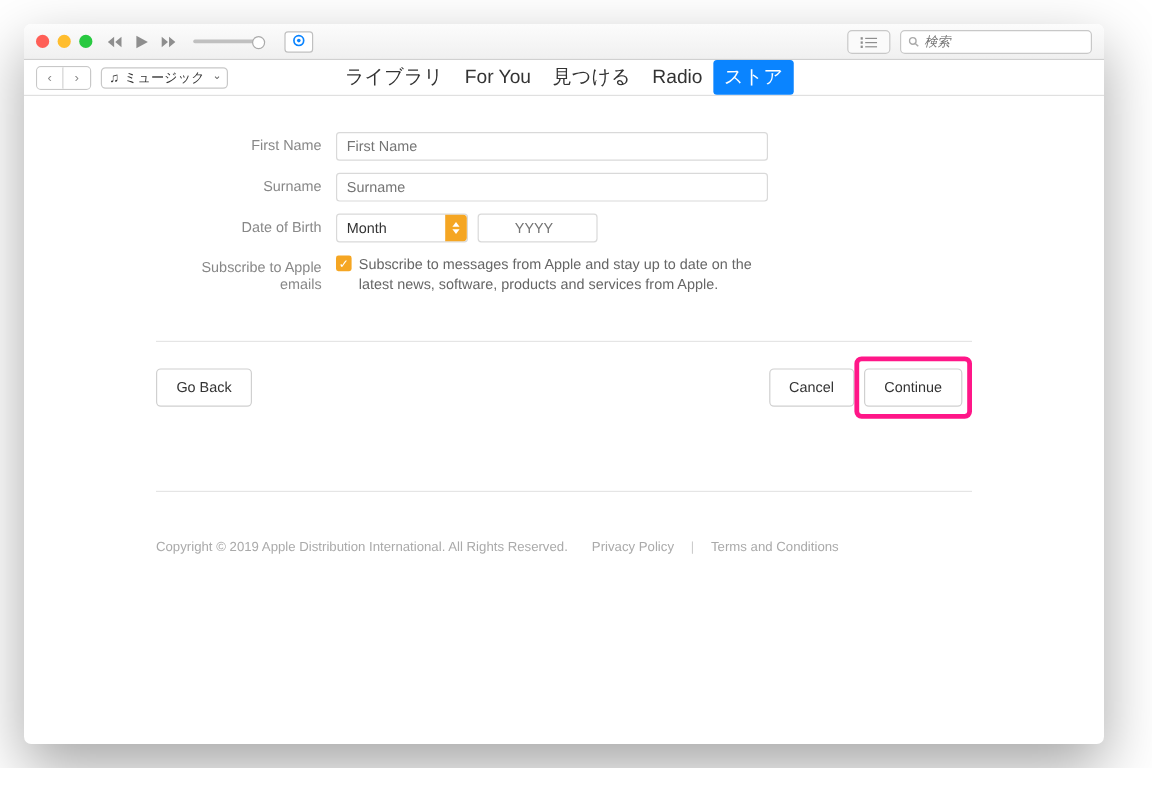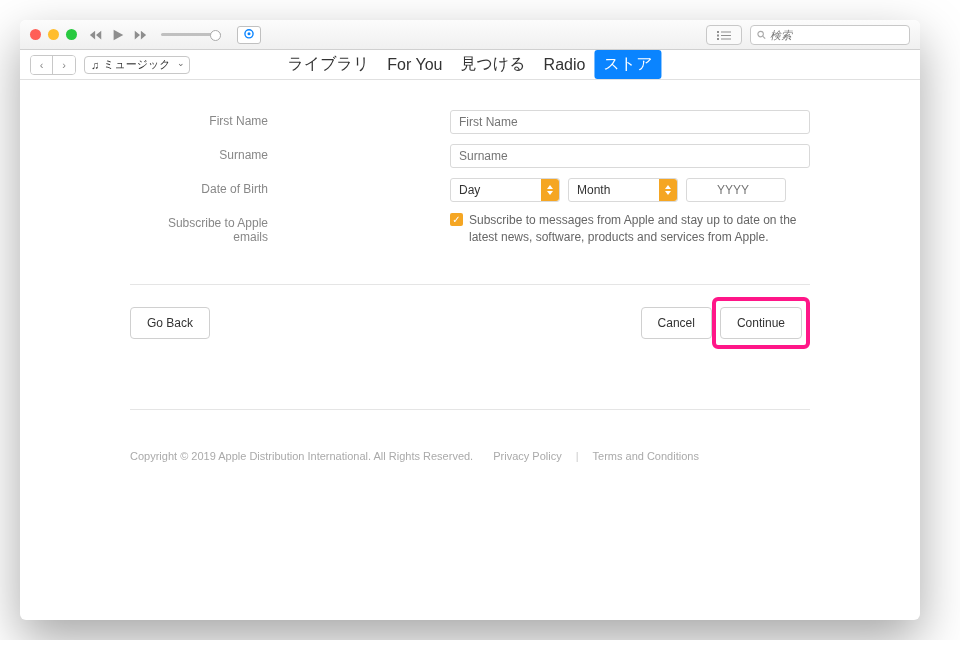--- a/index.html
+++ b/index.html
@@ -138,21 +138,21 @@
       margin-bottom: 18px;
     }
     .page-title {
       font-size: 22px; font-weight: 400; color: #333;
     }
     .secure {
       font-size: 11px; color: #888;
       display: flex; align-items: center; gap: 4px;
     }
     .form-row {
-      display: flex; align-items: flex-start; margin-bottom: 10px; justify-content: space-between;
+      display: flex; align-items: flex-start; margin-bottom: 10px;
     }
     .form-label {
       width: 150px; text-align: right; padding-right: 12px;
       font-size: 12px; color: #888; padding-top: 4px;
     }
     .form-control {
       flex: 1; display: flex; gap: 8px; align-items: flex-start;
       max-width: 360px;
     }
     .text-input {
@@ -312,24 +312,20 @@
       <div class="form-label">Surname</div>
       <div class="form-control">
         <input class="text-input" placeholder="Surname" style="">
       </div>
     </div>
 
     <div class="form-row">
       <div class="form-label">Date of Birth</div>
       <div class="form-control">
         <div class="select">
-          <span>Day</span>
-          <span class="select-arrows"></span>
-        </div>
-        <div class="select">
           <span>Month</span>
           <span class="select-arrows"></span>
         </div>
         <input class="text-input year" placeholder="YYYY" style="">
       </div>
     </div>
 
     <div class="form-row form-section checkbox-section">
       <div class="form-label">Subscribe to Apple emails</div>
       <div class="form-control">

